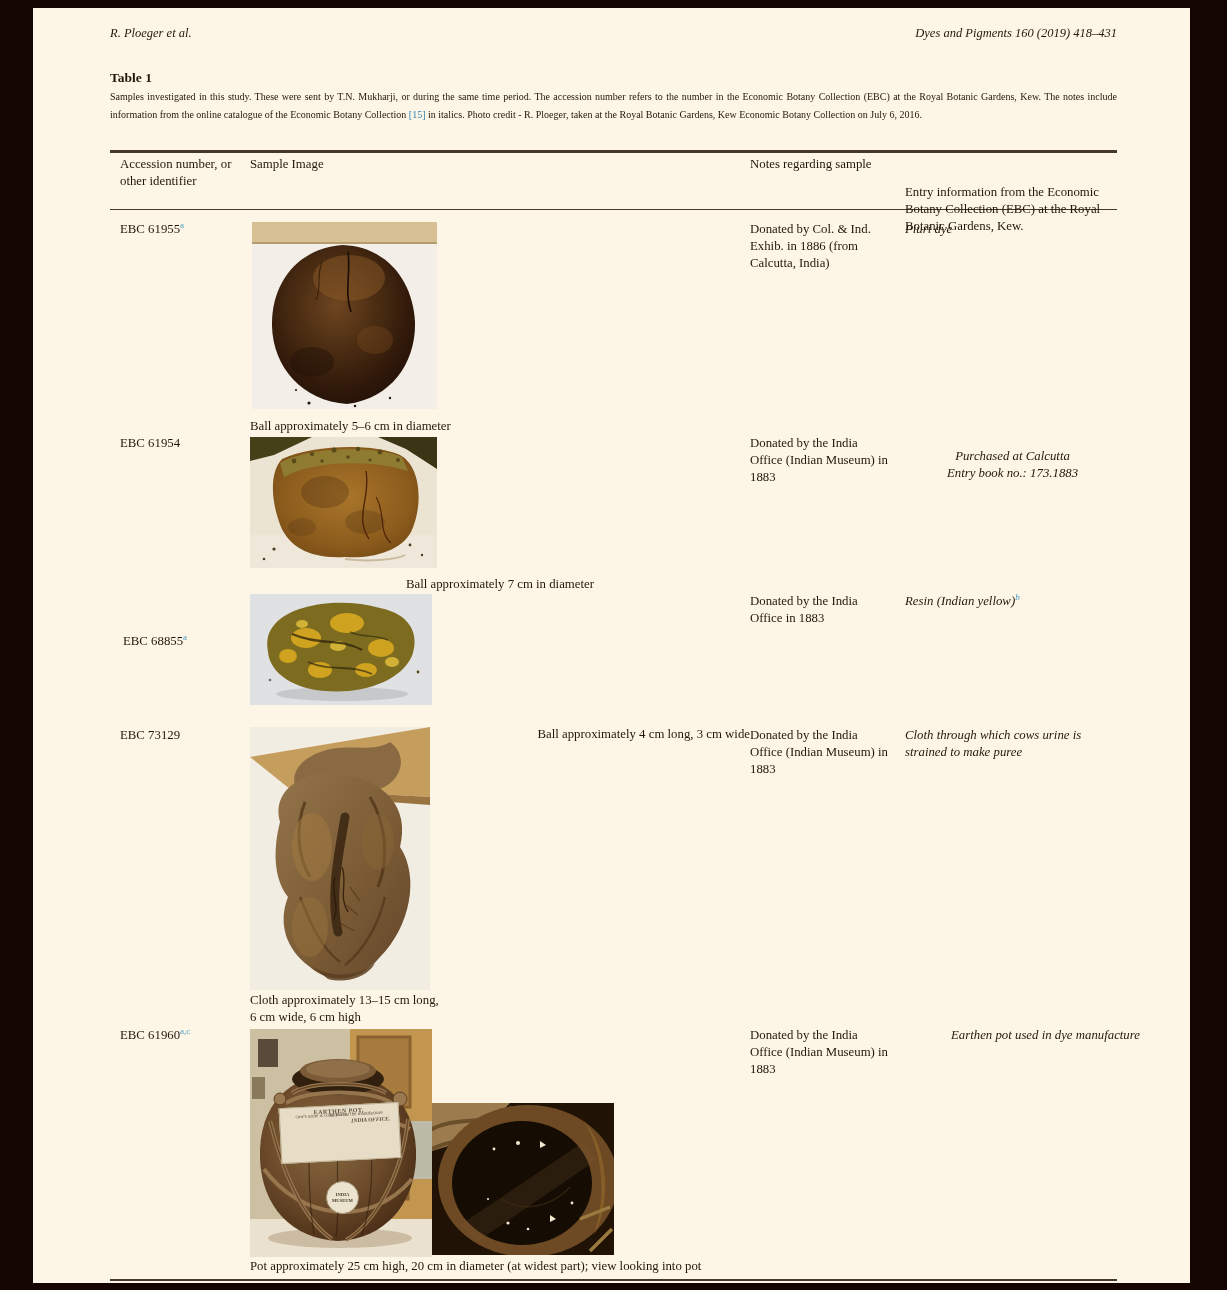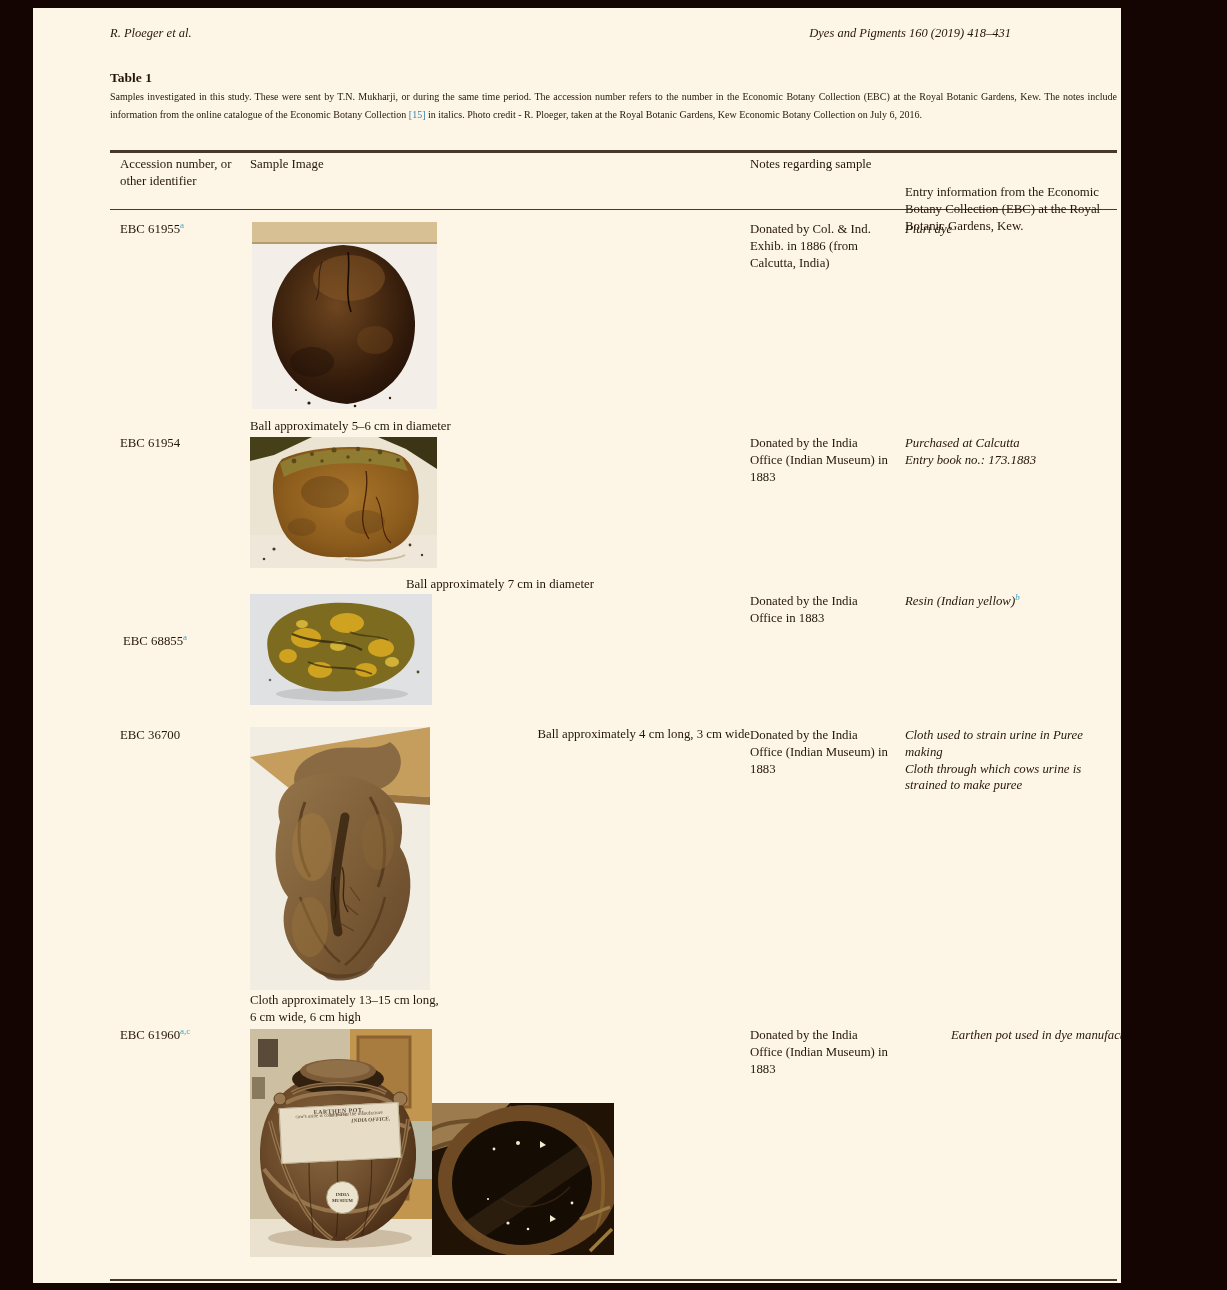--- a/index.html
+++ b/index.html
@@ -1,20 +1,20 @@
 <!DOCTYPE html>
 <html><head>
 <meta charset="utf-8">
 <style>
   html,body{margin:0;padding:0;}
   body{
     font-family:"Liberation Serif","DejaVu Serif",serif;
     background:#150502;
   }
-  .screen{position:relative;width:1121px;height:1290px;background:#150502;overflow:hidden;}
+  .screen{position:relative;width:1227px;height:1290px;background:#150502;overflow:hidden;}
   .page{position:absolute;left:33px;top:8px;width:1157px;height:1275px;background:#fdf5e6;}
   .abs{position:absolute;}
   .hdr{font-style:italic;font-size:12.5px;color:#241709;}
   .tbl-title{font-weight:bold;font-size:13.5px;color:#241709;text-align:right;}
   .caption{font-size:10px;line-height:18.2px;color:#241709;text-align:justify;margin:0;}
   .link{color:#2f85b5;}
   .rule{background:#46382a;}
   .cell{font-size:12.8px;line-height:16.8px;color:#241709;}
   .italic{font-style:italic;}
   sup.fn{font-size:9px;vertical-align:super;color:#4aa0c4;line-height:0;}
@@ -123,21 +123,21 @@
       <path d="M 126 60 C 136 76 128 95 141 106" stroke="#4a2008" stroke-width="1.1" fill="none"></path>
       <circle cx="24" cy="112" r="1.6" fill="#4a3a20"></circle>
         <circle cx="160" cy="108" r="1.4" fill="#4a3a20"></circle>
       <circle cx="172" cy="118" r="1.2" fill="#4a3a20"></circle>
         <circle cx="14" cy="122" r="1.3" fill="#4a3a20"></circle>
     </svg>
   </div>
   <div class="abs cell" style="left:250px;top:576px;width:500px;text-align:center;">Ball approximately 7 cm in diameter</div>
 
   <div class="abs cell" style="left:750px;top:435px;width:142px;">Donated by the India Office (Indian Museum) in 1883</div>
-  <div class="abs cell italic" style="left:905px;top:435px;width:215px;">
+  <div class="abs cell italic" style="left:905px;top:448px;width:215px;text-align:center;">
     <div>Purchased at Calcutta</div>
     <div>Entry book no.: 173.1883</div>
   </div>
 
   <div class="abs cell" style="left:123px;top:593px;margin-top:40px;"><span>EBC 68855</span><sup class="fn">a</sup></div>
 
   <div class="abs photo" style="left:250px;top:594px;">
     <svg width="182" height="111" viewBox="0 0 182 111">
       <rect width="182" height="111" fill="#e0e1e3"></rect>
       <ellipse cx="92" cy="100" rx="66" ry="7" fill="#c7c8ca"></ellipse>
@@ -160,21 +160,21 @@
       <path d="M 100 38 C 112 44 124 40 138 46" stroke="#32280c" stroke-width="1.4" fill="none" opacity="0.6"></path>
       <circle cx="20" cy="86" r="1.3" fill="#6a6a6c"></circle>
         <circle cx="168" cy="78" r="1.4" fill="#55480f"></circle>
     </svg>
   </div>
   <div class="abs cell" style="left:250px;top:726px;width:500px;text-align:right;">Ball approximately 4 cm long, 3 cm wide</div>
 
   <div class="abs cell" style="left:750px;top:593px;width:142px;">Donated by the India Office in 1883</div>
   <div class="abs cell italic" style="left:905px;top:593px;width:215px;"><span>Resin (Indian yellow)</span><sup class="fn">b</sup></div>
 
-  <div class="abs cell" style="left:120px;top:727px;"><span>EBC 36700</span><sup class="fn"></sup></div>
+  <div class="abs cell" style="left:120px;top:727px;"><span>EBC 73129</span><sup class="fn"></sup></div>
 
   <div class="abs photo" style="left:250px;top:727px;">
     <svg width="180" height="263" viewBox="0 0 180 263">
       <defs>
         <linearGradient id="g4" x1="0" y1="0" x2="1" y2="1">
           <stop offset="0%" stop-color="#94744a"></stop>
             <stop offset="55%" stop-color="#7c5c36"></stop>
           <stop offset="100%" stop-color="#64462a"></stop>
         </linearGradient>
       </defs>
@@ -196,21 +196,20 @@
       <path d="M 60 238 C 80 252 110 250 125 236 C 118 250 95 257 78 252 Z" fill="#5a3e22" opacity="0.85"></path>
     </svg>
   </div>
   <div class="abs" style="left:250px;top:992px;">
     <div class="cell">Cloth approximately 13–15 cm long,</div>
     <div class="cell">6 cm wide, 6 cm high</div>
   </div>
 
   <div class="abs cell" style="left:750px;top:727px;width:142px;">Donated by the India Office (Indian Museum) in 1883</div>
   <div class="abs cell italic" style="left:905px;top:727px;width:210px;">
-    <div>Cloth used to strain urine in Puree making</div>
     <div>Cloth through which cows urine is strained to make puree</div>
   </div>
 
   <div class="abs cell" style="left:120px;top:1027px;"><span>EBC 61960</span><sup class="fn">a,c</sup></div>
 
   <div class="abs photo" style="left:250px;top:1029px;">
     <svg width="182" height="228" viewBox="0 0 182 228">
       <defs>
         <radialGradient id="g5" cx="42%" cy="40%" r="70%">
           <stop offset="0%" stop-color="#8a6a42"></stop>
@@ -274,16 +273,17 @@
           <circle cx="96" cy="126" r="1.3"></circle>
         <polygon points="118,112 124,116 118,119"></polygon>
         <circle cx="140" cy="100" r="1.4"></circle>
           <circle cx="56" cy="96" r="1.1"></circle>
       </g>
       <path d="M 148 116 L 178 104 M 158 148 L 180 126" stroke="#9a7a40" stroke-width="3.5"></path>
       <path d="M 70 96 C 90 110 120 104 138 84" stroke="#3a2812" stroke-width="1.6" fill="none" opacity="0.8"></path>
     </svg>
   </div>
 
+  <div class="abs cell" style="left:250px;top:1258px;width:640px;">Pot approximately 25 cm high, 20 cm in diameter (at widest part); view looking into pot</div>
 
   <div class="abs cell" style="left:750px;top:1027px;width:142px;">Donated by the India Office (Indian Museum) in 1883</div>
   <div class="abs cell italic" style="left:905px;top:1027px;width:215px;margin-left:46px;"><span>Earthen pot used in dye manufacture</span></div>
 </div>
 
 </body></html>

